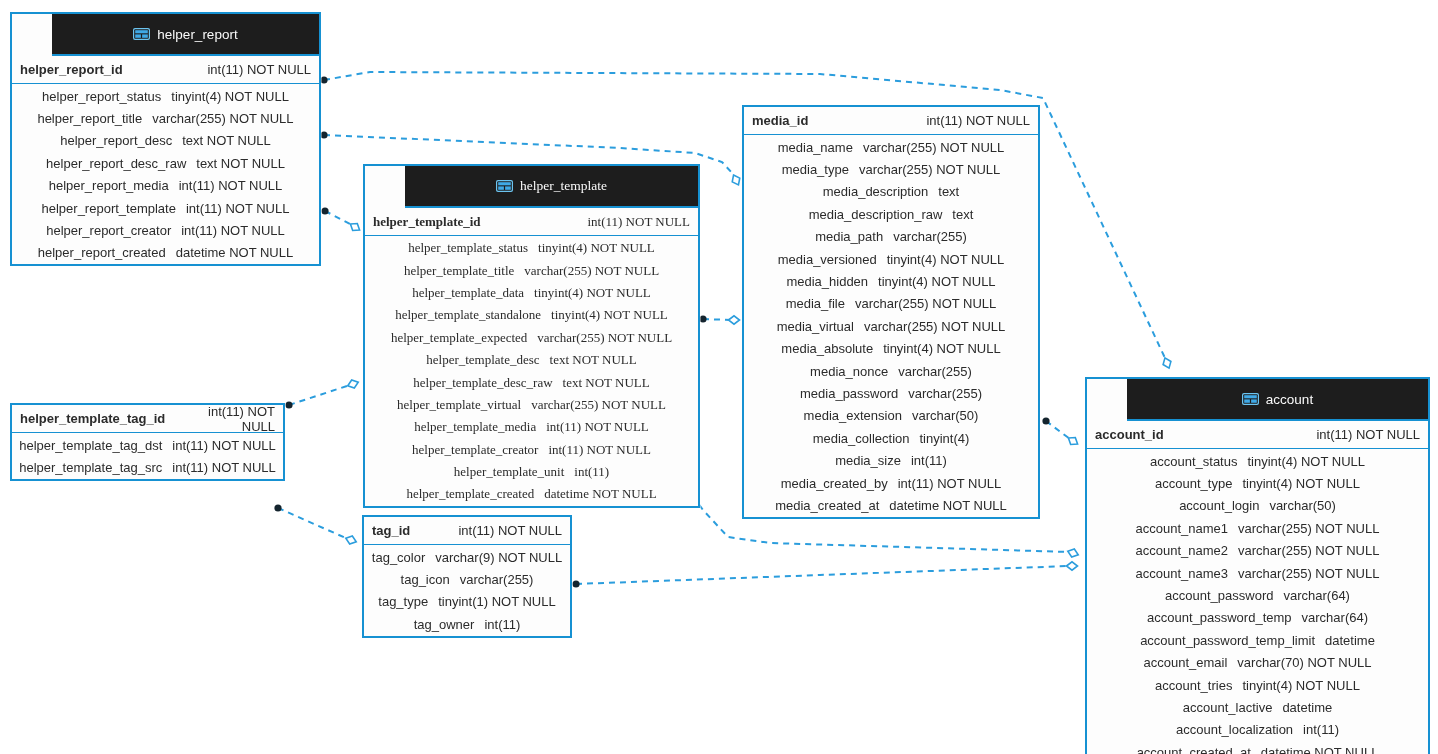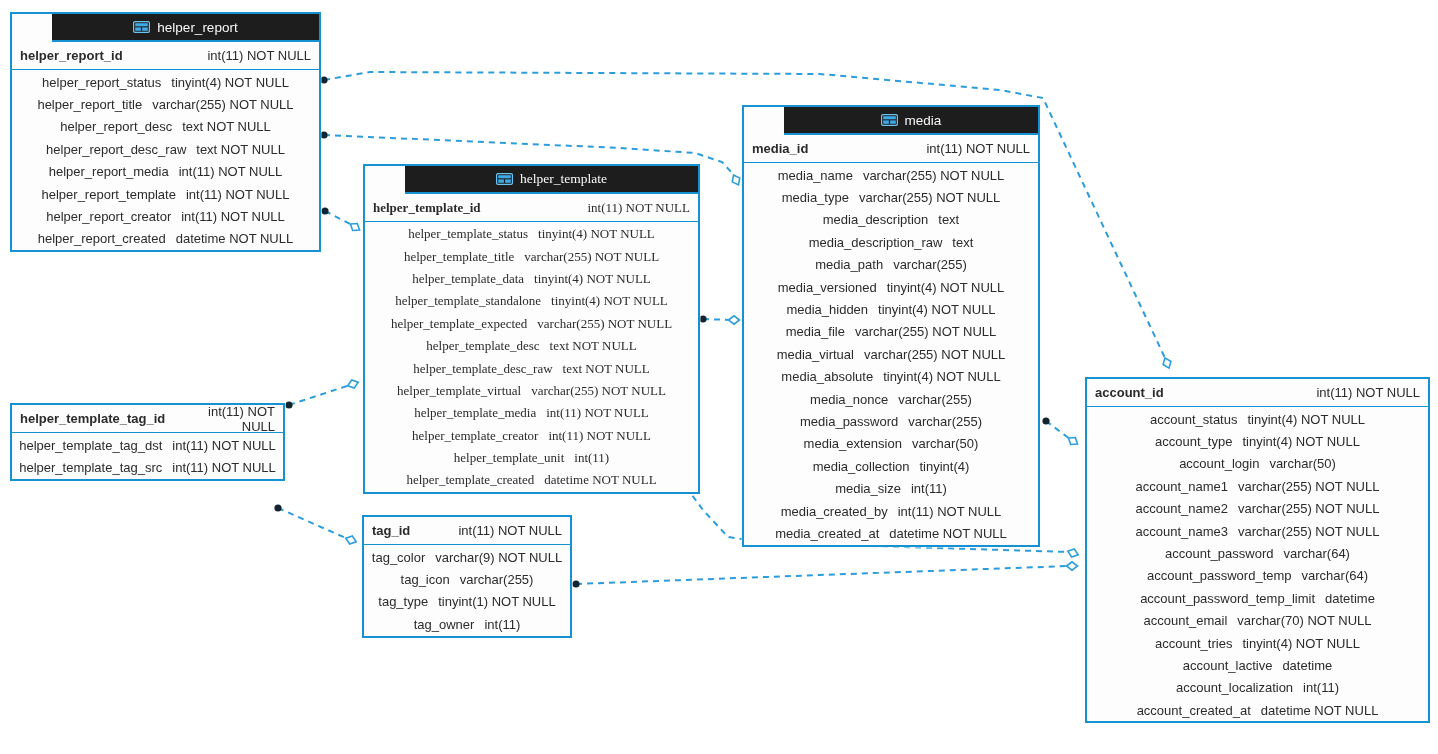--- a/index.html
+++ b/index.html
@@ -13,21 +13,21 @@
   #wires{position:absolute;left:0;top:0;z-index:1;}
   .db-table{
     position:absolute;
     z-index:2;
     box-sizing:border-box;
     border:2px solid #1691d2;
     background:#fdfdfd;
     box-shadow:0 0 0 1px rgba(255,255,255,.4);
   }
   .db-table .thead{
-    height:28px;
+    height:42px;
     box-sizing:border-box;
     background:#1d1d1d;
     color:#fafafa;
     display:flex;align-items:center;justify-content:center;gap:7px;
     font-size:13.5px;
     border-bottom:2px solid #1691d2;
     cursor:move;
     margin-left:40px;
   }
   .db-table .pk-row{
@@ -252,106 +252,106 @@
             <span class="col-name">tag_type</span>
             <span class="col-type">tinyint(1) NOT NULL</span>
           </div>
           <div class="col-row">
             <span class="col-name">tag_owner</span>
             <span class="col-type">int(11)</span>
           </div>
         </div>
       </div>
       <div class="db-table" style="left: 742px; top: 105px; width: 298px;">
+        <div class="pk-row">
+          <span class="col-name">media_id</span>
+          <span class="col-type">int(11) NOT NULL</span>
+        </div>
+        <div class="cols">
+          <div class="col-row">
+            <span class="col-name">media_name</span>
+            <span class="col-type">varchar(255) NOT NULL</span>
+          </div>
+          <div class="col-row">
+            <span class="col-name">media_type</span>
+            <span class="col-type">varchar(255) NOT NULL</span>
+          </div>
+          <div class="col-row">
+            <span class="col-name">media_description</span>
+            <span class="col-type">text</span>
+          </div>
+          <div class="col-row">
+            <span class="col-name">media_description_raw</span>
+            <span class="col-type">text</span>
+          </div>
+          <div class="col-row">
+            <span class="col-name">media_path</span>
+            <span class="col-type">varchar(255)</span>
+          </div>
+          <div class="col-row">
+            <span class="col-name">media_versioned</span>
+            <span class="col-type">tinyint(4) NOT NULL</span>
+          </div>
+          <div class="col-row">
+            <span class="col-name">media_hidden</span>
+            <span class="col-type">tinyint(4) NOT NULL</span>
+          </div>
+          <div class="col-row">
+            <span class="col-name">media_file</span>
+            <span class="col-type">varchar(255) NOT NULL</span>
+          </div>
+          <div class="col-row">
+            <span class="col-name">media_virtual</span>
+            <span class="col-type">varchar(255) NOT NULL</span>
+          </div>
+          <div class="col-row">
+            <span class="col-name">media_absolute</span>
+            <span class="col-type">tinyint(4) NOT NULL</span>
+          </div>
+          <div class="col-row">
+            <span class="col-name">media_nonce</span>
+            <span class="col-type">varchar(255)</span>
+          </div>
+          <div class="col-row">
+            <span class="col-name">media_password</span>
+            <span class="col-type">varchar(255)</span>
+          </div>
+          <div class="col-row">
+            <span class="col-name">media_extension</span>
+            <span class="col-type">varchar(50)</span>
+          </div>
+          <div class="col-row">
+            <span class="col-name">media_collection</span>
+            <span class="col-type">tinyint(4)</span>
+          </div>
+          <div class="col-row">
+            <span class="col-name">media_size</span>
+            <span class="col-type">int(11)</span>
+          </div>
+          <div class="col-row">
+            <span class="col-name">media_created_by</span>
+            <span class="col-type">int(11) NOT NULL</span>
+          </div>
+          <div class="col-row">
+            <span class="col-name">media_created_at</span>
+            <span class="col-type">datetime NOT NULL</span>
+          </div>
+        </div>
+      </div>
+      <div class="db-table" style="left: 1085px; top: 377px; width: 345px;">
         <div class="thead">
           <svg width="17" height="12" viewBox="0 0 17 12">
             <rect x="0" y="0" width="17" height="12" fill="#6cc4f0" rx="2"></rect>
             <rect x="1.2" y="1.2" width="14.6" height="9.6" fill="#1d1d1d" rx="1"></rect>
             <rect x="2.2" y="2.2" width="12.6" height="3.1" fill="#3fa9e6"></rect>
             <rect x="2.2" y="6.4" width="5.7" height="3.4" fill="#3fa9e6"></rect>
             <rect x="9.1" y="6.4" width="5.7" height="3.4" fill="#3fa9e6"></rect>
           </svg>
-          <span>media</span>
-        </div>
-        <div class="pk-row">
-          <span class="col-name">media_id</span>
-          <span class="col-type">int(11) NOT NULL</span>
-        </div>
-        <div class="cols">
-          <div class="col-row">
-            <span class="col-name">media_name</span>
-            <span class="col-type">varchar(255) NOT NULL</span>
-          </div>
-          <div class="col-row">
-            <span class="col-name">media_type</span>
-            <span class="col-type">varchar(255) NOT NULL</span>
-          </div>
-          <div class="col-row">
-            <span class="col-name">media_description</span>
-            <span class="col-type">text</span>
-          </div>
-          <div class="col-row">
-            <span class="col-name">media_description_raw</span>
-            <span class="col-type">text</span>
-          </div>
-          <div class="col-row">
-            <span class="col-name">media_path</span>
-            <span class="col-type">varchar(255)</span>
-          </div>
-          <div class="col-row">
-            <span class="col-name">media_versioned</span>
-            <span class="col-type">tinyint(4) NOT NULL</span>
-          </div>
-          <div class="col-row">
-            <span class="col-name">media_hidden</span>
-            <span class="col-type">tinyint(4) NOT NULL</span>
-          </div>
-          <div class="col-row">
-            <span class="col-name">media_file</span>
-            <span class="col-type">varchar(255) NOT NULL</span>
-          </div>
-          <div class="col-row">
-            <span class="col-name">media_virtual</span>
-            <span class="col-type">varchar(255) NOT NULL</span>
-          </div>
-          <div class="col-row">
-            <span class="col-name">media_absolute</span>
-            <span class="col-type">tinyint(4) NOT NULL</span>
-          </div>
-          <div class="col-row">
-            <span class="col-name">media_nonce</span>
-            <span class="col-type">varchar(255)</span>
-          </div>
-          <div class="col-row">
-            <span class="col-name">media_password</span>
-            <span class="col-type">varchar(255)</span>
-          </div>
-          <div class="col-row">
-            <span class="col-name">media_extension</span>
-            <span class="col-type">varchar(50)</span>
-          </div>
-          <div class="col-row">
-            <span class="col-name">media_collection</span>
-            <span class="col-type">tinyint(4)</span>
-          </div>
-          <div class="col-row">
-            <span class="col-name">media_size</span>
-            <span class="col-type">int(11)</span>
-          </div>
-          <div class="col-row">
-            <span class="col-name">media_created_by</span>
-            <span class="col-type">int(11) NOT NULL</span>
-          </div>
-          <div class="col-row">
-            <span class="col-name">media_created_at</span>
-            <span class="col-type">datetime NOT NULL</span>
-          </div>
-        </div>
-      </div>
-      <div class="db-table" style="left: 1085px; top: 377px; width: 345px;">
+          <span>account</span>
+        </div>
         <div class="pk-row">
           <span class="col-name">account_id</span>
           <span class="col-type">int(11) NOT NULL</span>
         </div>
         <div class="cols">
           <div class="col-row">
             <span class="col-name">account_status</span>
             <span class="col-type">tinyint(4) NOT NULL</span>
           </div>
           <div class="col-row">

